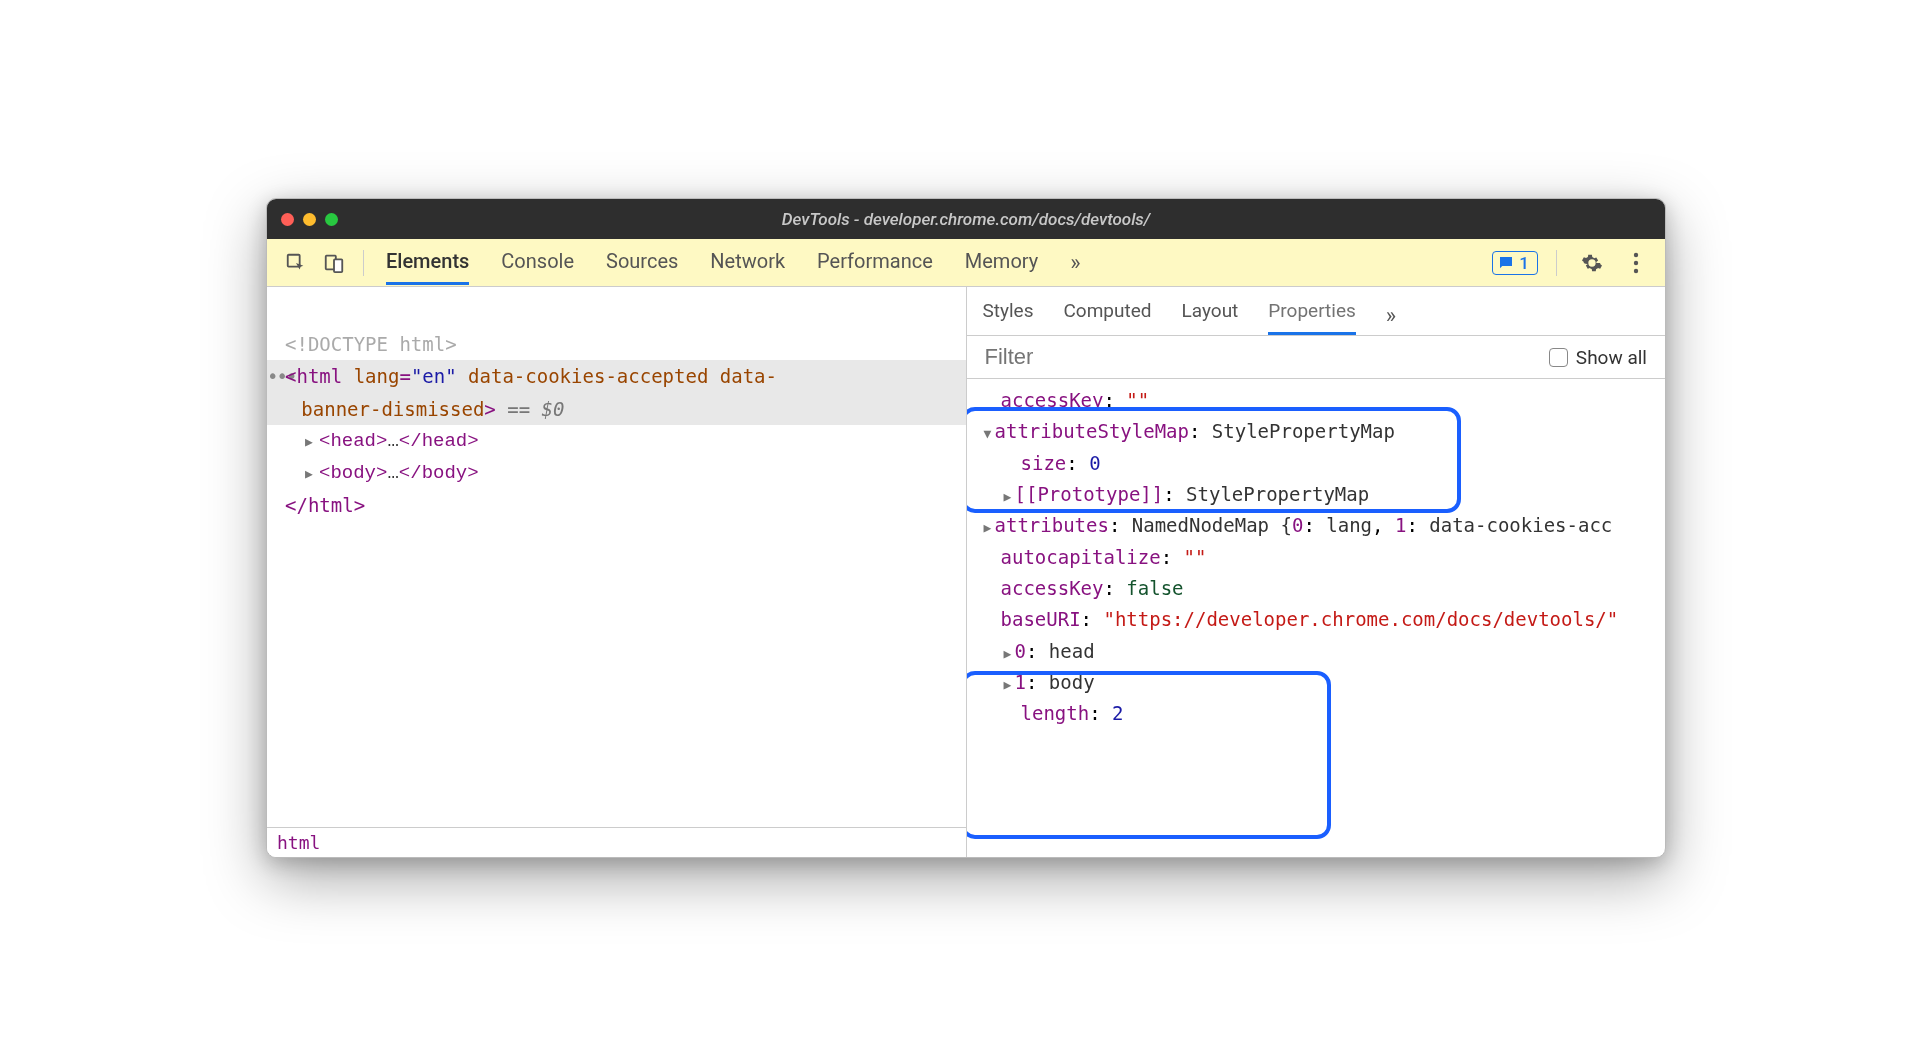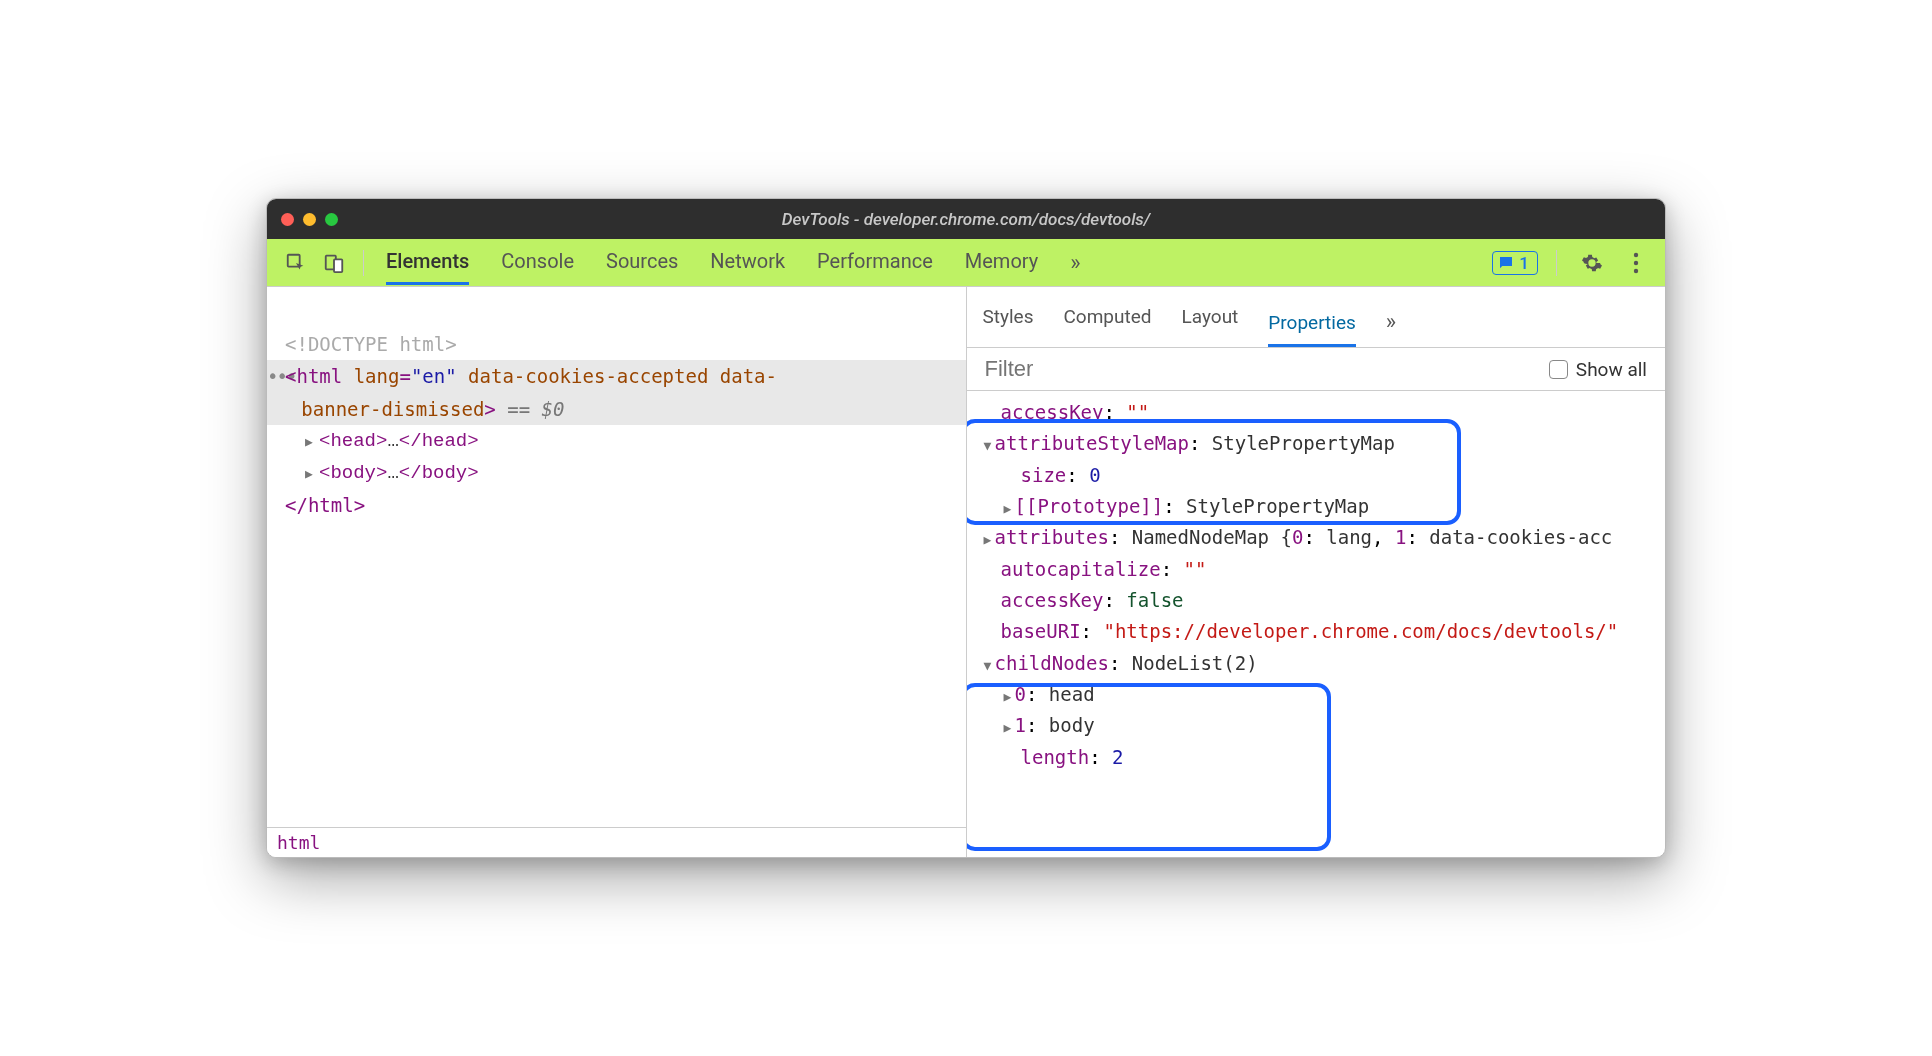--- a/index.html
+++ b/index.html
@@ -45,21 +45,21 @@
     font-weight: 500;
     pointer-events: none;
   }
   .toolbar {
     display: flex;
     align-items: center;
     height: 48px;
     border-bottom: 1px solid #ccc;
     padding: 0 12px;
     gap: 4px;
-    background: #bef264;
+    background: #fef9c3;
   }
   .toolbar .icon-btn {
     width: 34px; height: 34px;
     display: flex; align-items: center; justify-content: center;
     color: #555;
     cursor: pointer;
     border-radius: 3px;
   }
   .toolbar .sep {
     width: 1px; height: 26px; background: #ccc; margin: 0 8px;
@@ -110,21 +110,21 @@
     font-size: 18px;
     background:#fff;
   }
 
   .right-tabs {
     display: flex; align-items: center; gap: 30px;
     padding: 8px 16px 0 16px;
     border-bottom: 1px solid #ccc;
   }
   .right-tabs .rtab { font-size: 19px; color: #555; cursor: pointer; padding: 4px 0 10px 0; border-bottom: 3px solid transparent; }
-  .right-tabs .rtab.active { border-bottom-color: #1a73e8; color:#0369a1;margin-top:12px; }
+  .right-tabs .rtab.active { border-bottom-color: #1a73e8; color:#737373; }
   .right-tabs .more { font-size: 22px; color:#555; cursor:pointer; }
 
   .filter-row {
     display: flex; align-items: center; justify-content: space-between;
     padding: 8px 18px;
     border-bottom: 1px solid #ccc;
   }
   .filter-row input {
     border: none; outline: none; font-size: 22px; color:#666; flex:1; background:transparent;
   }
@@ -251,20 +251,19 @@
         <div class="hl-box" style="left:-6px; top:292px; width:370px; height:168px;"></div>
 
         <div class="pl"><span class="ind w1"></span><span class="pk">accessKey</span>: <span class="pv-str">""</span></div>
         <div class="pl"><span class="tri2">▼</span><span class="pk">attributeStyleMap</span>: <span class="pv-obj">StylePropertyMap</span></div>
         <div class="pl"><span class="ind w2"></span><span class="pk">size</span>: <span class="pv-num">0</span></div>
         <div class="pl"><span class="ind w1"></span><span class="tri2">▶</span><span class="pk">[[Prototype]]</span>: <span class="pv-obj">StylePropertyMap</span></div>
         <div class="pl"><span class="tri2">▶</span><span class="pk">attributes</span>: <span class="pv-obj">NamedNodeMap {</span><span class="pk">0</span>: <span class="pv-obj">lang</span>, <span class="pk">1</span>: <span class="pv-obj">data-cookies-acc</span></div>
         <div class="pl"><span class="ind w1"></span><span class="pk">autocapitalize</span>: <span class="pv-str">""</span></div>
         <div class="pl"><span class="ind w1"></span><span class="pk">accessKey</span>: <span class="pv-bool">false</span></div>
         <div class="pl"><span class="ind w1"></span><span class="pk">baseURI</span>: <span class="pv-str">"https://developer.chrome.com/docs/devtools/"</span></div>
-        <div class="pl"><span class="tri2">▼</span><span class="pk">childNodes</span>: <span class="pv-obj">NodeList(2)</span></div>
         <div class="pl"><span class="ind w1"></span><span class="tri2">▶</span><span class="pk">0</span>: <span class="pv-obj">head</span></div>
         <div class="pl"><span class="ind w1"></span><span class="tri2">▶</span><span class="pk">1</span>: <span class="pv-obj">body</span></div>
         <div class="pl"><span class="ind w2"></span><span class="pk">length</span>: <span class="pv-num">2</span></div>
       </div>
     </div>
   </div>
 </div>
 
 </body></html>

